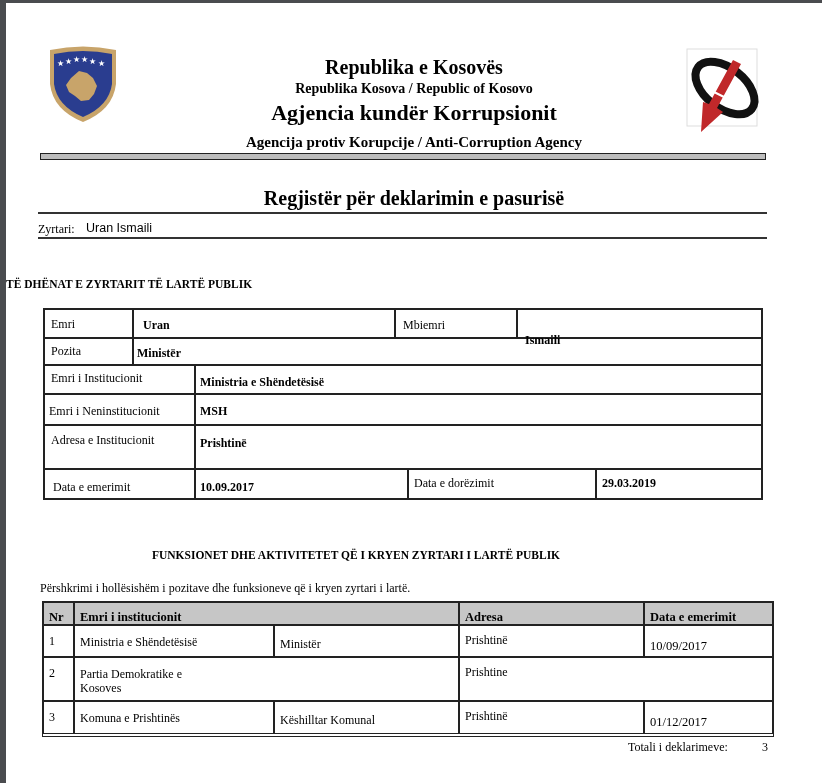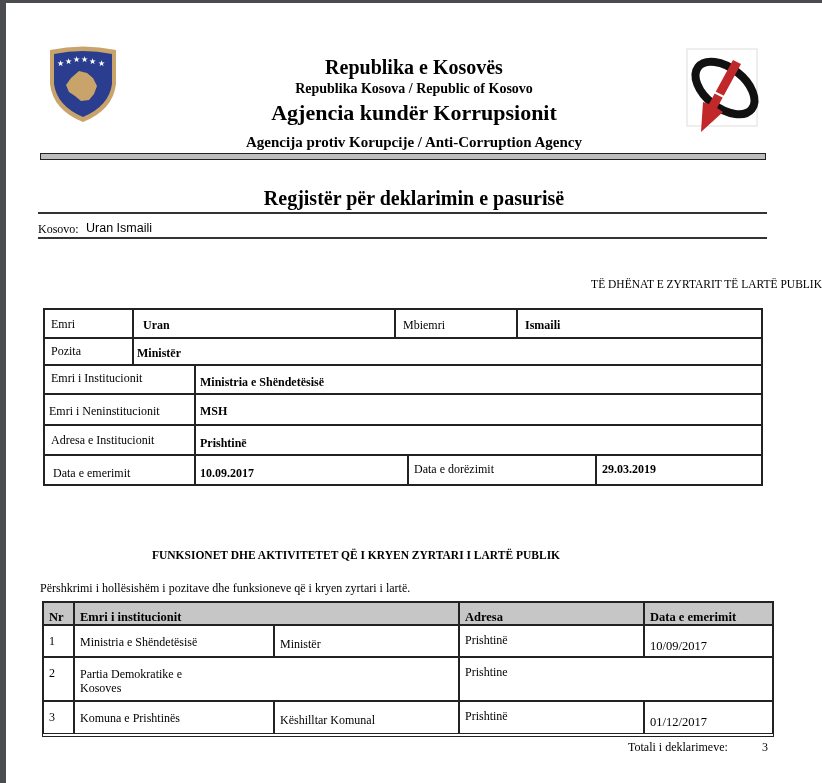--- a/index.html
+++ b/index.html
@@ -22,21 +22,21 @@
     .h-agency-sub { left: 0; width: 816px; top: 131px; text-align: center; font-weight: bold; font-size: 15px; }
     .grey-bar {
       left: 34px; top: 150px; width: 724px; height: 5px;
       background: #bdbdbd; border: 1px solid #222;
     }
     .title { left: 0; width: 816px; top: 184px; text-align: center; font-weight: bold; font-size: 20px; }
     .rule1 { left: 32px; top: 209px; width: 729px; height: 0; border-top: 2px solid #333; }
     .zyrtari-label { left: 32px; top: 219px; font-size: 12px; }
     .zyrtari-value { left: 80px; top: 218px; font-size: 12.5px; font-family: "Liberation Sans", sans-serif; }
     .rule2 { left: 32px; top: 234px; width: 729px; height: 0; border-top: 2px solid #333; }
-    .sec1-title { left: 0; width: 816px; top: 275px; text-align: right; font-weight: normal; font-size: 11.5px; }
+    .sec1-title { left: 0; width: 816px; top: 275px; text-align: left; font-weight: bold; font-size: 11.5px; }
 
     .info { left: 37px; top: 305px; width: 720px; border: 2px solid #222; box-sizing: border-box; }
     .info .row { position: relative; border-bottom: 2px solid #222; box-sizing: border-box; padding-left: 28px; }
     .info .row:last-child { border-bottom: none; }
     .cell { position: absolute; top: 0; bottom: 0; box-sizing: border-box; font-size: 12px; }
     .cell.vline { border-left: 2px solid #222; }
     .cell .t { position: absolute; }
     .bold { font-weight: bold; }
 
     .sec2-title { left: 0; width: 700px; top: 546px; text-align: center; font-weight: bold; font-size: 11.5px; }
@@ -80,39 +80,39 @@
   </svg>
 
   <div class="abs h-rep">Republika e Kosovës</div>
   <div class="abs h-rep-sub">Republika Kosova / Republic of Kosovo</div>
   <div class="abs h-agency">Agjencia kundër Korrupsionit</div>
   <div class="abs h-agency-sub">Agencija protiv Korupcije / Anti-Corruption Agency</div>
   <div class="abs grey-bar"></div>
 
   <div class="abs title">Regjistër për deklarimin e pasurisë</div>
   <div class="abs rule1"></div>
-  <div class="abs zyrtari-label">Kosovo:</div>
+  <div class="abs zyrtari-label">Zyrtari:</div>
   <div class="abs zyrtari-value">Uran Ismaili</div>
   <div class="abs rule2"></div>
 
   <div class="abs sec1-title">TË DHËNAT E ZYRTARIT TË LARTË PUBLIK</div>
 
   <div class="abs info">
     <div class="row" style="height:29px">
       <div class="cell" style="left:0;width:87px">
           <span class="t" style="left:6px;top:7px">Emri</span>
         </div>
       <div class="cell vline" style="left:87px;width:262px">
           <span class="t bold" style="left:9px;top:8px">Uran</span>
         </div>
       <div class="cell vline" style="left:349px;width:122px">
           <span class="t" style="left:7px;top:8px">Mbiemri</span>
         </div>
       <div class="cell vline" style="left:471px;right:0">
-          <span class="t bold" style="left:7px;top:8px">Ismaili</span>
+          <span class="t bold" style="left:7px;top:23px">Ismaili</span>
         </div>
     </div>
     <div class="row" style="height:27px">
       <div class="cell" style="left:0;width:88px">
           <span class="t" style="left:6px;top:5px">Pozita</span>
         </div>
       <div class="cell vline" style="left:87px;right:0">
           <span class="t bold" style="left:3px;top:7px">Ministër</span>
         </div>
     </div>
@@ -125,21 +125,21 @@
         </div>
     </div>
     <div class="row" style="height:31px">
       <div class="cell" style="left:0;width:149px">
           <span class="t" style="left:4px;top:9px">Emri i Neninstitucionit</span>
         </div>
       <div class="cell vline" style="left:149px;right:0">
           <span class="t bold" style="left:4px;top:9px">MSH</span>
         </div>
     </div>
-    <div class="row" style="height:30px">
+    <div class="row" style="height:44px">
       <div class="cell" style="left:0;width:149px">
           <span class="t" style="left:6px;top:7px">Adresa e Institucionit</span>
         </div>
       <div class="cell vline" style="left:149px;right:0">
           <span class="t bold" style="left:4px;top:10px">Prishtinë</span>
         </div>
     </div>
     <div class="row" style="height:28px">
       <div class="cell" style="left:0;width:149px">
           <span class="t" style="left:8px;top:10px">Data e emerimit</span>

